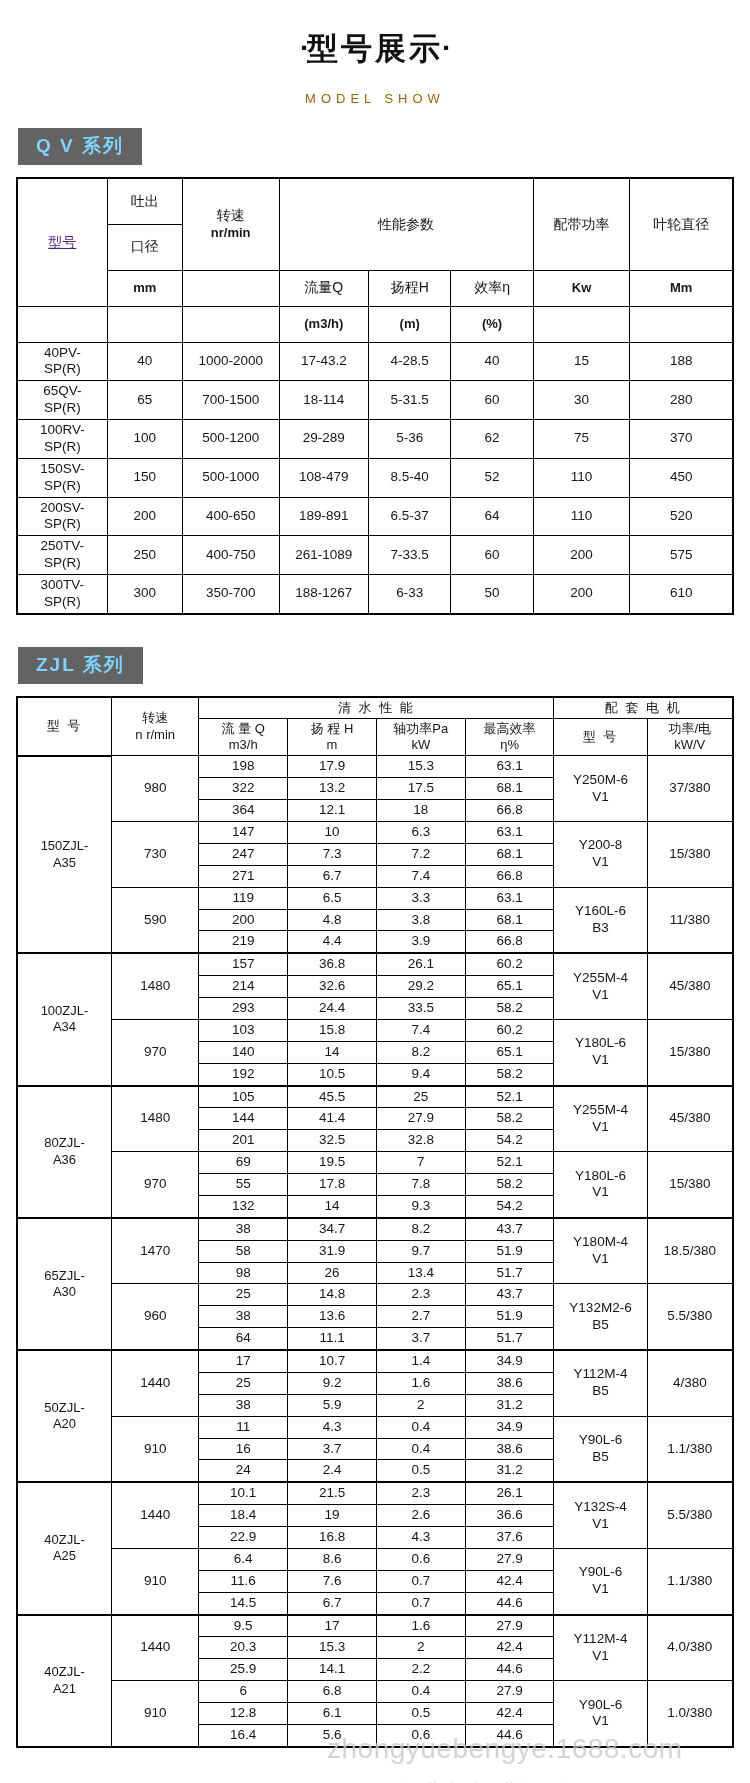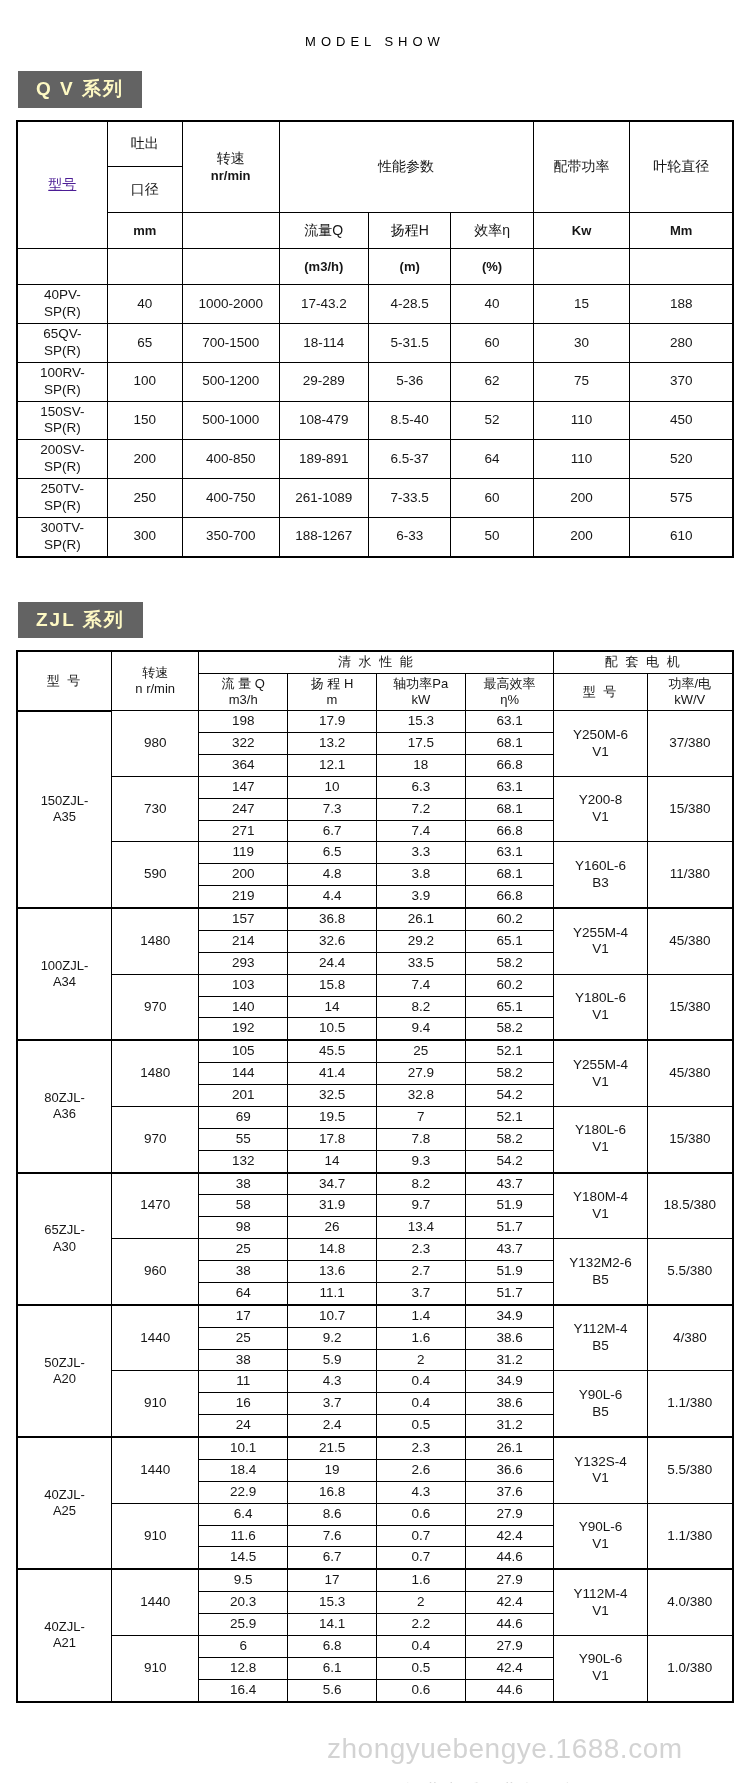--- a/index.html
+++ b/index.html
@@ -28,41 +28,41 @@
   }
   .title-main .dot {
     display: inline-block;
     font-size: 17px;
     vertical-align: middle;
     position: relative;
     top: -3px;
     letter-spacing: 0;
   }
   .title-sub {
-    margin-top: 4px;
+    margin-top: 24px;
     font-size: 13px;
     letter-spacing: 5px;
-    color: #000000;
+    color: #a16207;
     font-weight: normal;
   }
 
   
   .section-tag {
     display: inline-block;
     background: #636363;
-    color: #fef9c3;
+    color: #7dd3fc;
     font-size: 19px;
     font-weight: bold;
     letter-spacing: 2px;
     padding: 7px 18px 8px 18px;
     margin-left: 18px;
     line-height: 1.15;
   }
   .tag-wrap { margin-top: 22px; }
-  .tag-wrap.second { margin-top: 44px; }
+  .tag-wrap.second { margin-top: 32px; }
 
   
   .table-wrap { padding: 0 16px; margin-top: 12px; }
   table.spec {
     width: 100%;
     border-collapse: collapse;
     table-layout: fixed;
     background: #fff;
   }
   table.spec td, table.spec th {
@@ -110,20 +110,23 @@
   .wm-url {
     left: 327px; top: 1733px;
     font-size: 28px; letter-spacing: .5px;
     opacity: .8;
   }
 </style>
 </head>
 <body>
 
 <div class="title-block">
+  <div class="title-main">
+    <span class="dot">▪</span><span>型号展示</span><span class="dot">▪</span>
+  </div>
   <div class="title-sub">MODEL SHOW</div>
 </div>
 
 <div class="tag-wrap">
   <span class="section-tag">Q V 系列</span>
 </div>
 
 <div class="table-wrap">
   <table class="spec qv outer">
     <colgroup>
@@ -209,21 +212,21 @@
           <td>500-1000</td>
           <td>108-479</td>
           <td>8.5-40</td>
           <td>52</td>
           <td>110</td>
           <td>450</td>
         </tr>
         <tr>
           <td>200SV-<br>SP(R)</td>
           <td>200</td>
-          <td>400-850</td>
+          <td>400-650</td>
           <td>189-891</td>
           <td>6.5-37</td>
           <td>64</td>
           <td>110</td>
           <td>520</td>
         </tr>
         <tr>
           <td>250TV-<br>SP(R)</td>
           <td>250</td>
           <td>400-750</td>

